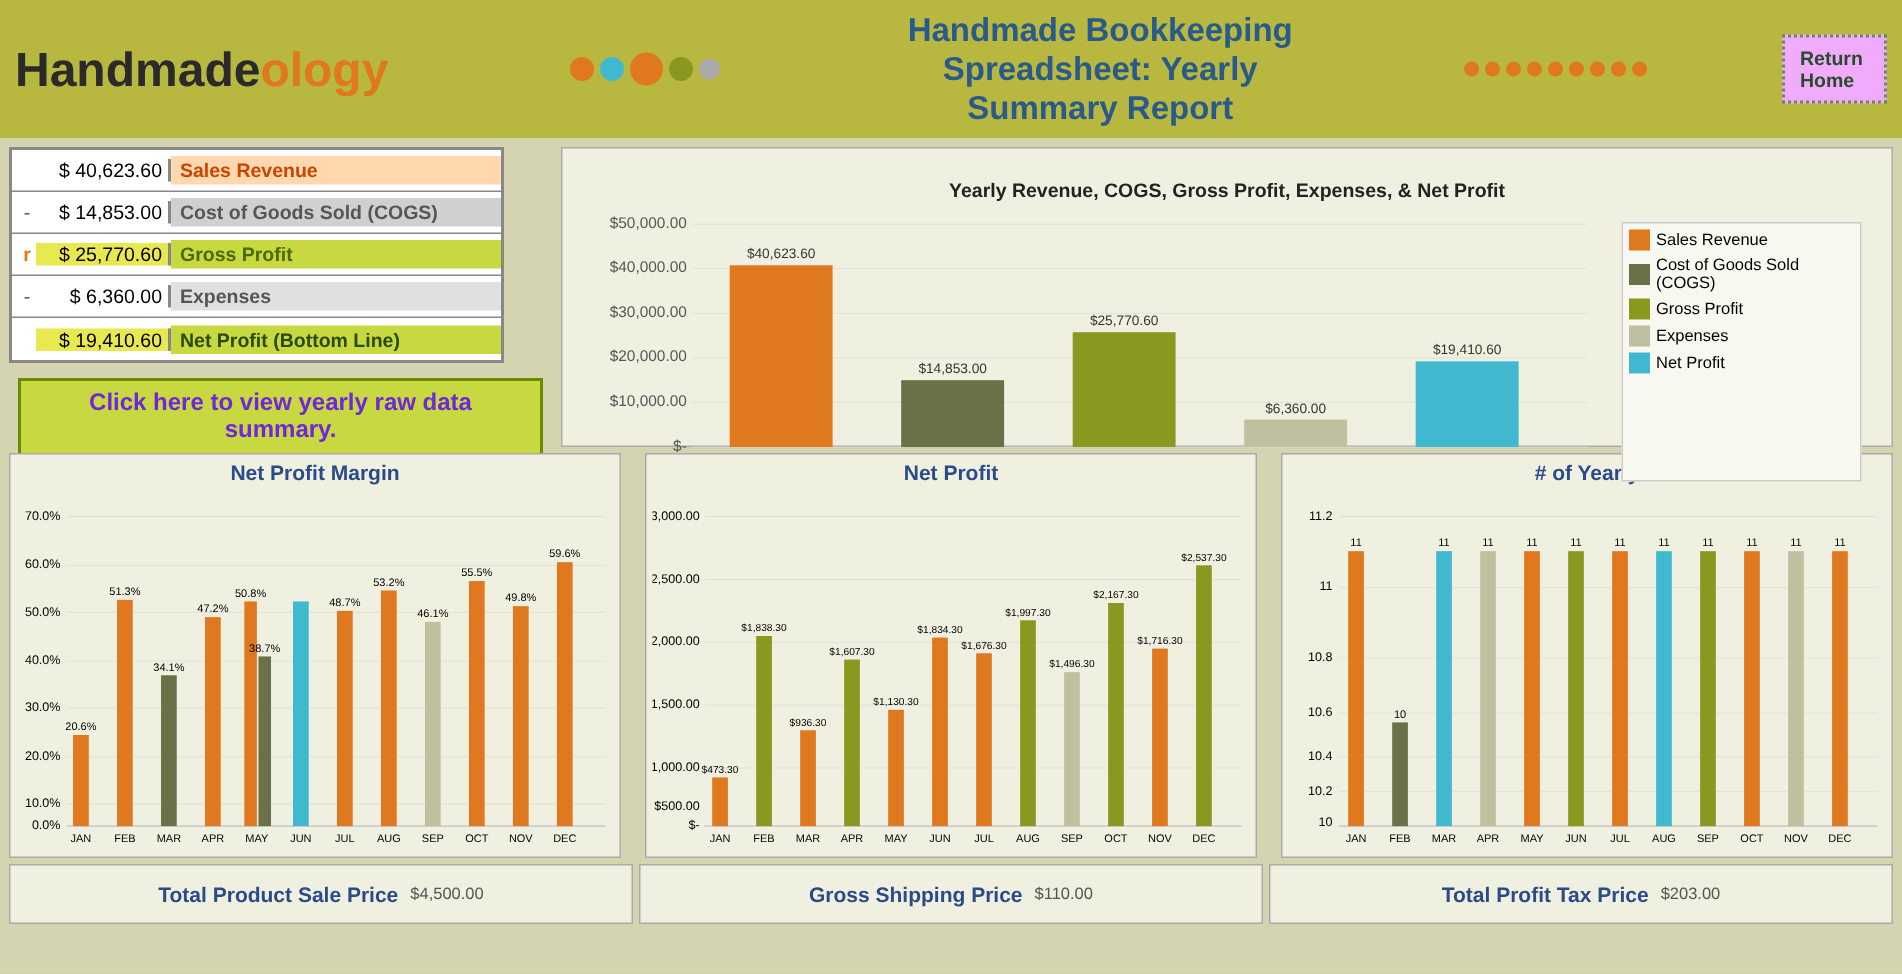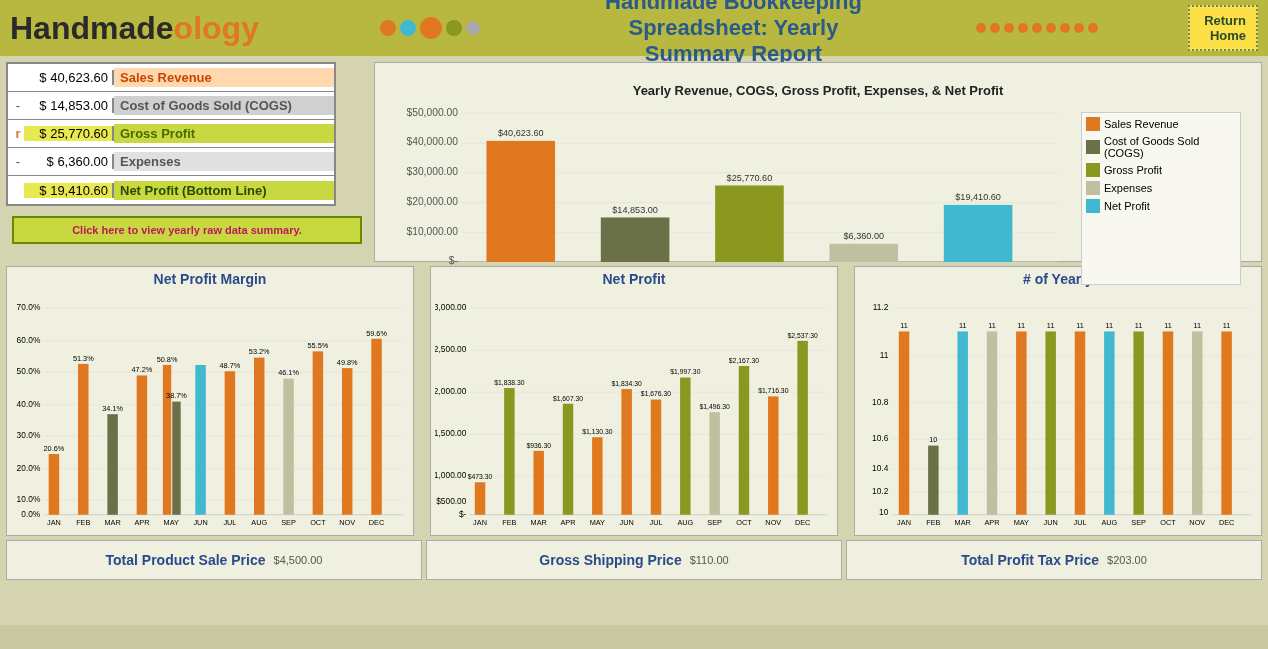--- a/index.html
+++ b/index.html
@@ -4,21 +4,21 @@
   <style>
     * { box-sizing: border-box; margin: 0; padding: 0; }
     body { font-family: Arial, sans-serif; background: #c8c8a0; width: 1268px; height: 649px; overflow: hidden; }
 
     
     .header {
       background: #b8b840;
       display: flex;
       align-items: center;
       padding: 6px 10px;
-      height: 56px;
+      height: 92px;
       position: relative;
     }
     .logo-area {
       display: flex;
       flex-direction: column;
       margin-right: 20px;
     }
     .logo-text {
       font-size: 32px;
       font-weight: bold;
@@ -43,28 +43,28 @@
       align-items: center;
       gap: 4px;
       flex: 1;
       justify-content: center;
     }
     .dot {
       border-radius: 50%;
       display: inline-block;
     }
     .return-home {
-      background: #fde047;
+      background: #f0abfc;
       border: 2px dotted #6a8a5a;
       padding: 6px 10px;
       font-size: 13px;
       font-weight: bold;
       color: #2a4a2a;
       cursor: pointer;
-      text-align: right;
+      text-align: left;
       min-width: 70px;
     }
 
     
     .main { background: #d4d4b0; padding: 6px; display: flex; flex-direction: column; gap: 4px; height: 569px; }
 
     
     .top-section { display: flex; gap: 6px; height: 200px; }
 
     
@@ -108,25 +108,25 @@
     .label-revenue { color: #cc4400; background: #ffd8b0; }
     .label-cogs { color: #555; background: #d0d0d0; }
     .label-gross { color: #4a6a00; background: #c8d840; }
     .label-exp { background: #e0e0e0; color: #555; }
     .label-net { background: #c8d840; color: #2a4a00; }
     .btn-view {
       margin: 6px;
       background: #c8d840;
       border: 2px solid #6a8a00;
       padding: 6px 10px;
-      font-size: 11px;
+      font-size: 16px;
       font-weight: bold;
       cursor: pointer;
       text-align: center;
-      color: #be185d;
+      color: #6d28d9;
     }
 
     
     .chart-main {
       flex: 1;
       background: #f0f0e0;
       border: 1px solid #aaa;
       display: flex;
       flex-direction: column;
       padding: 20px;

